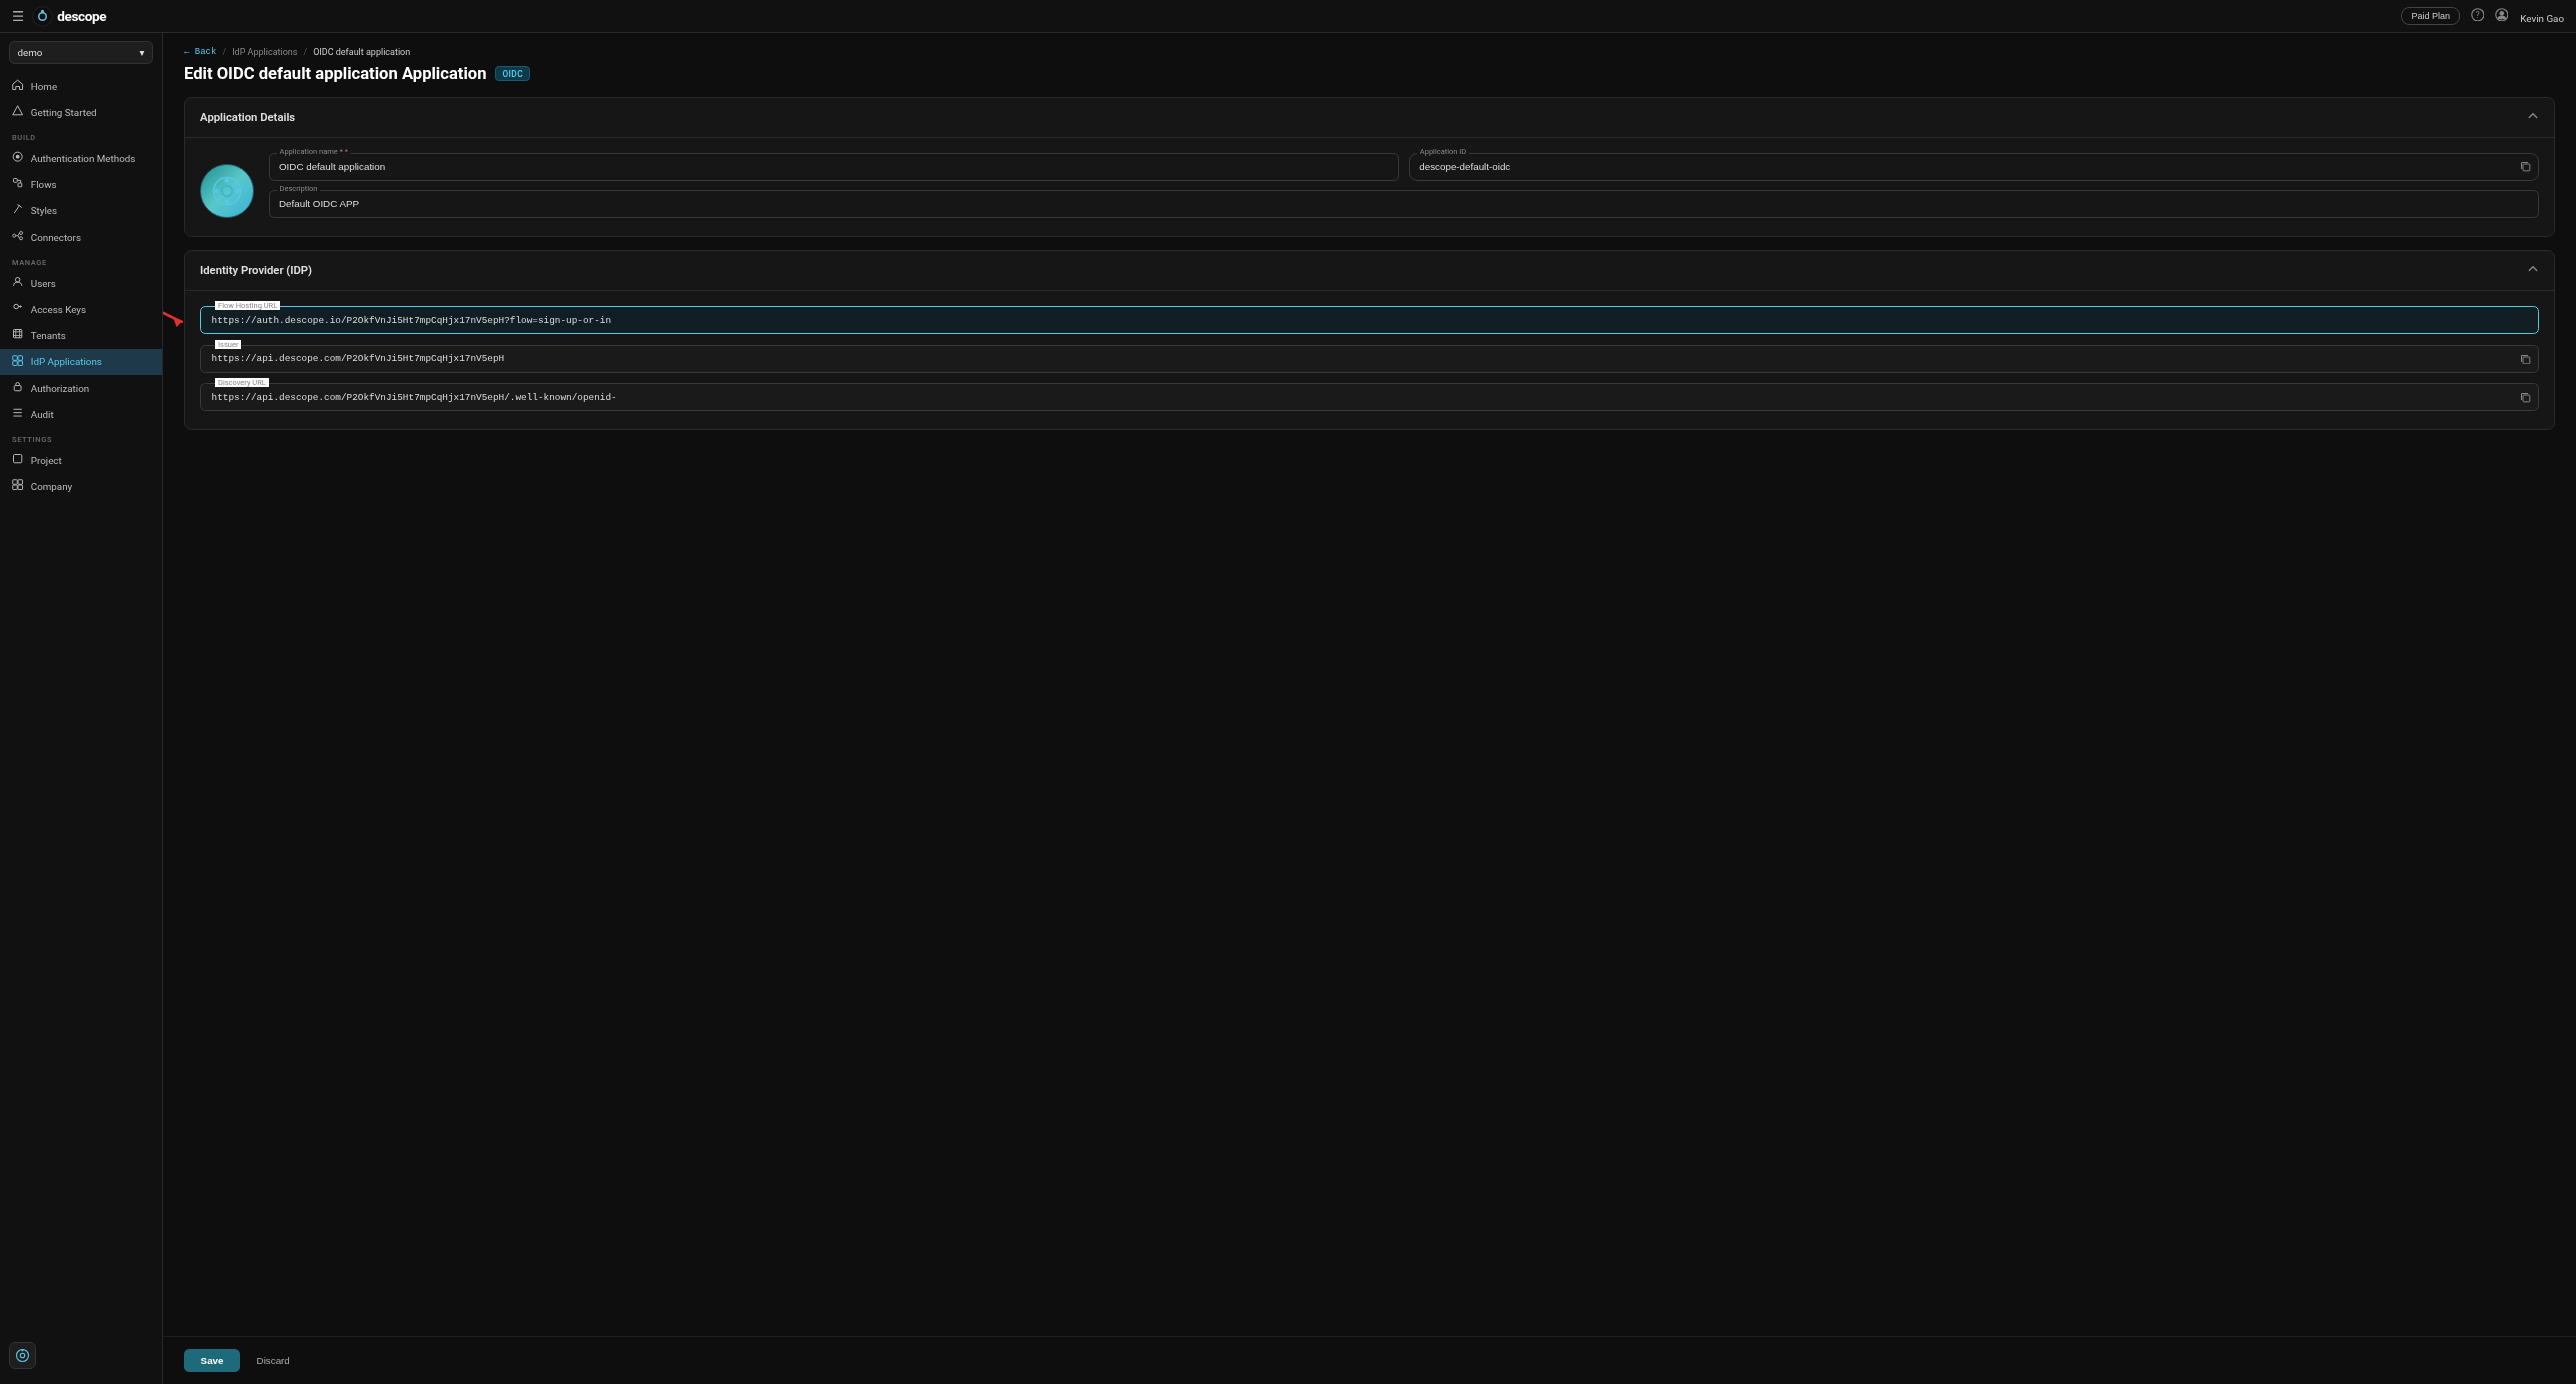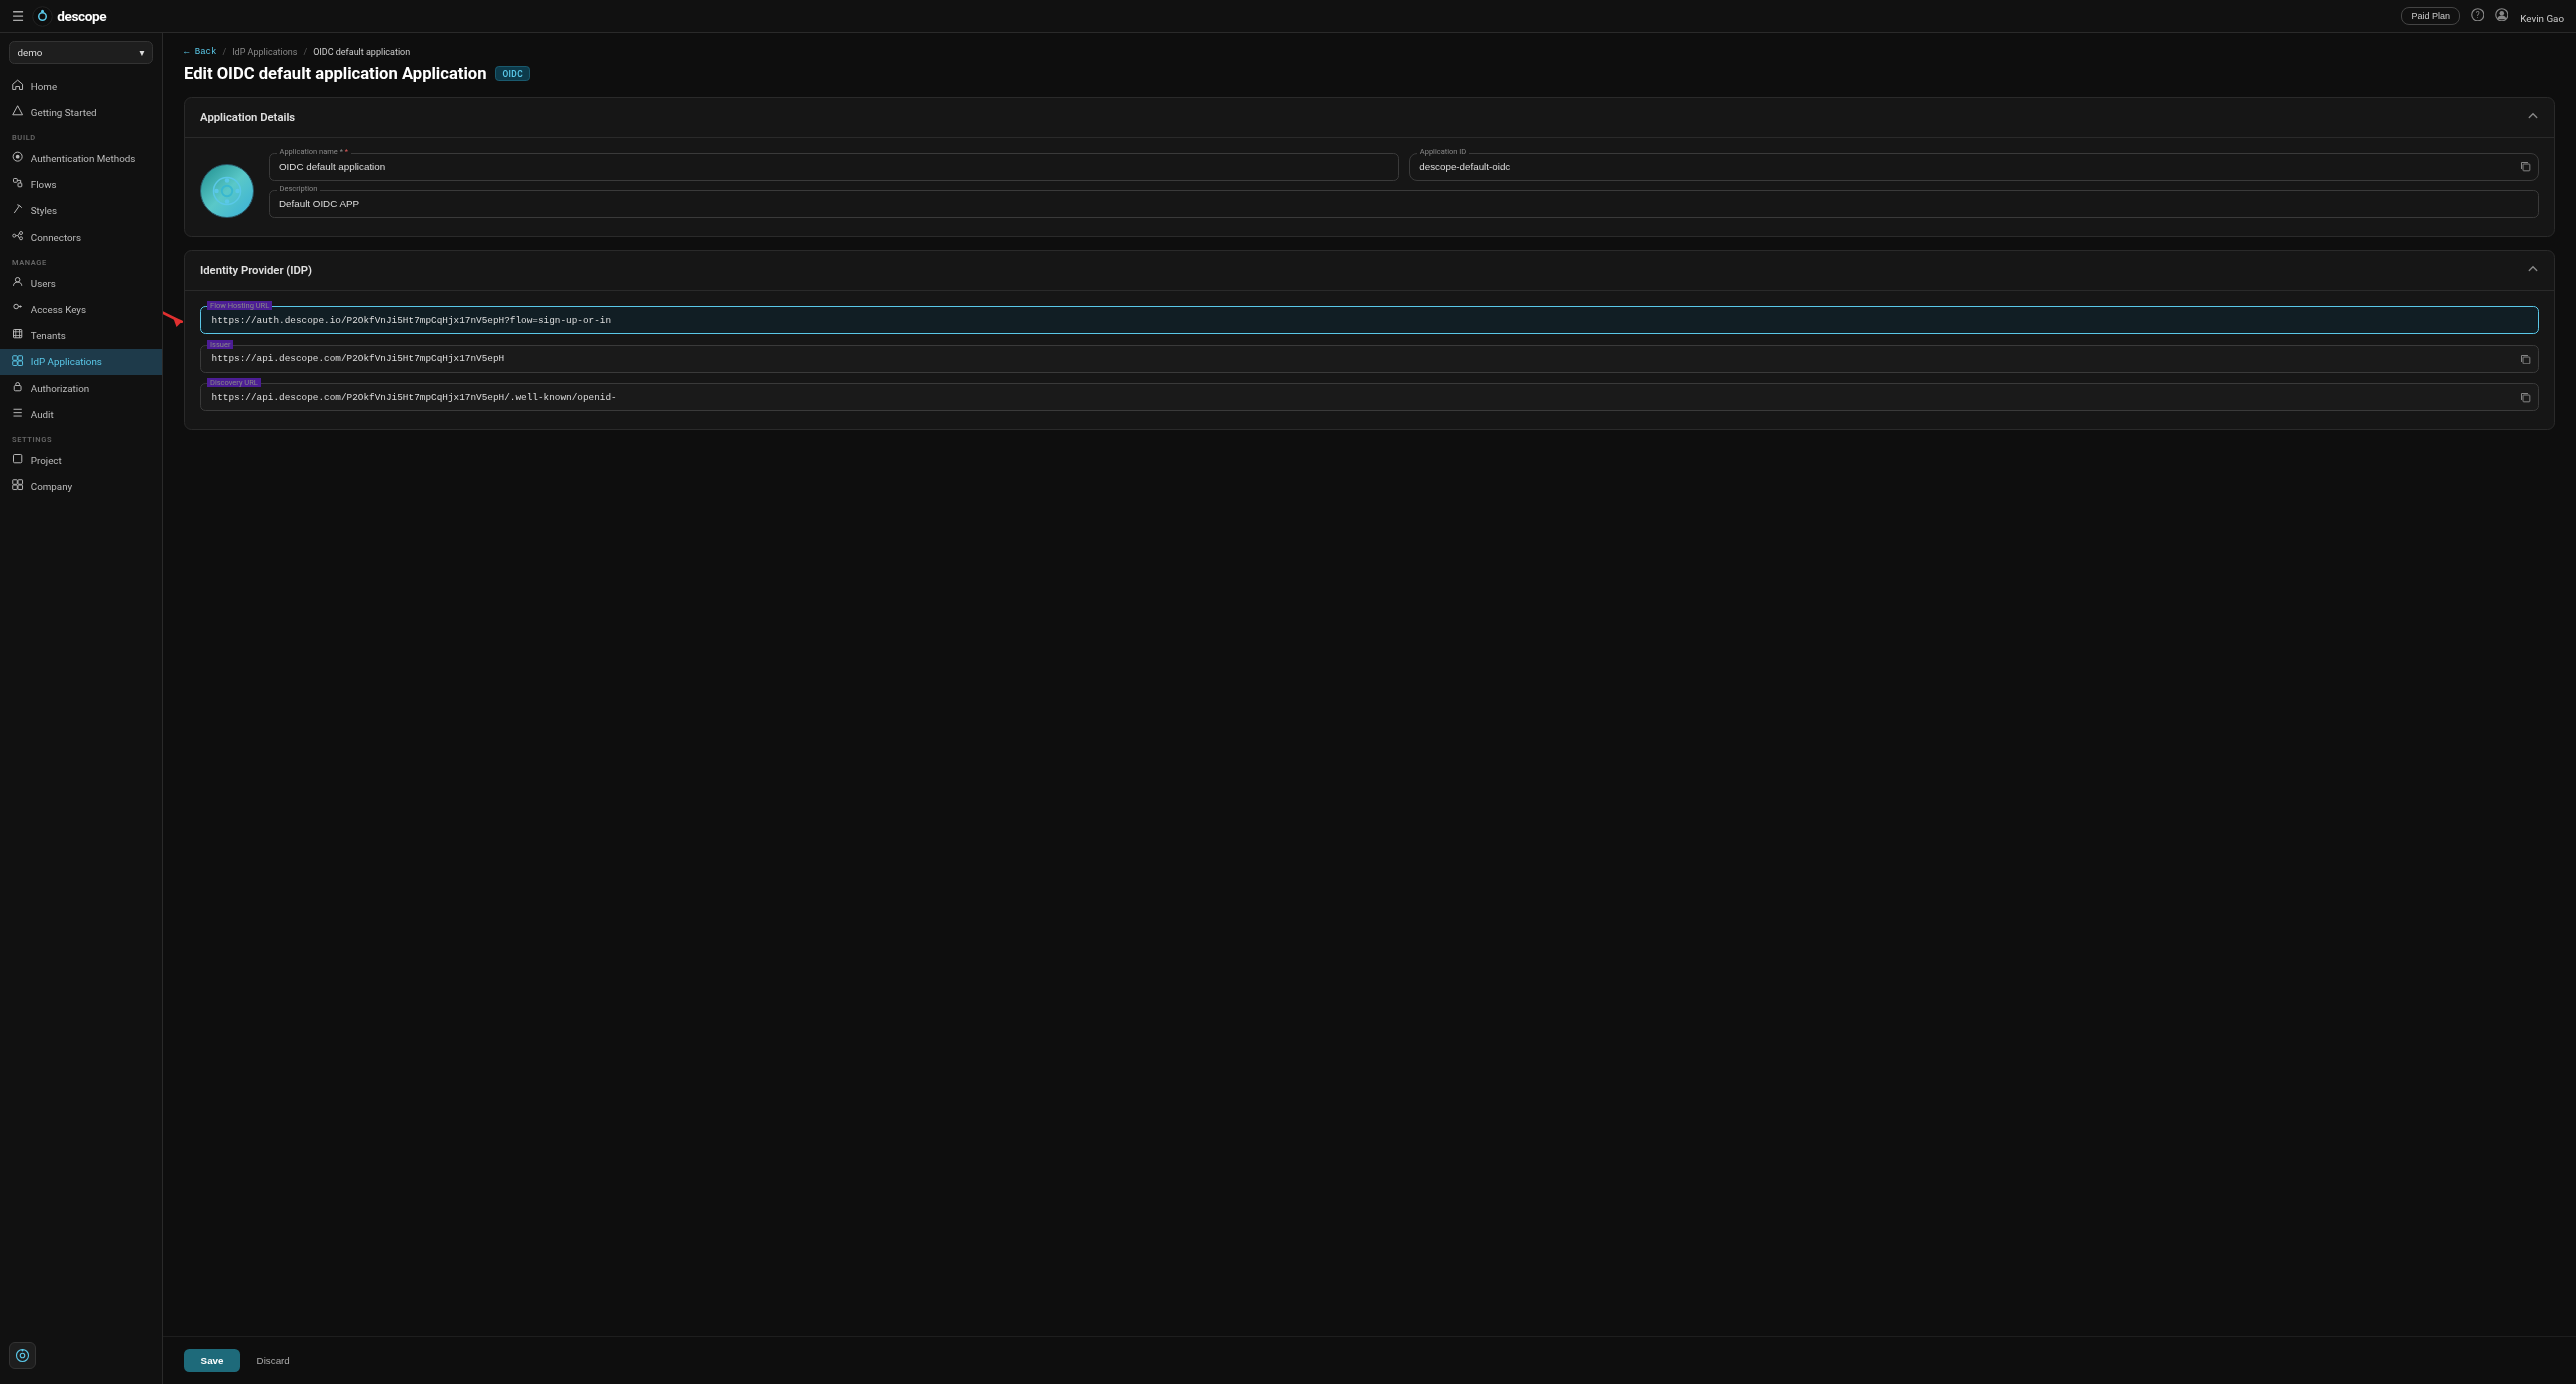--- a/index.html
+++ b/index.html
@@ -349,22 +349,22 @@
       gap: 10.6px;
     }
     .idp-field-group {
       position: relative;
     }
     .idp-field-label {
       font-size: 7.5px;
       color: #888;
       position: absolute;
       top: -5.3px;
-      left: 7px;
-      background: #4c1d95;
+      left: 15px;
+      background: #ffffff;
       padding: 0 3px;
       z-index: 1;
     }
     .idp-input-row {
       display: flex;
       align-items: center;
       border: 0.8px solid #3a3a3a;
       border-radius: 5.3px;
       background: #1a1a1a;
     }

